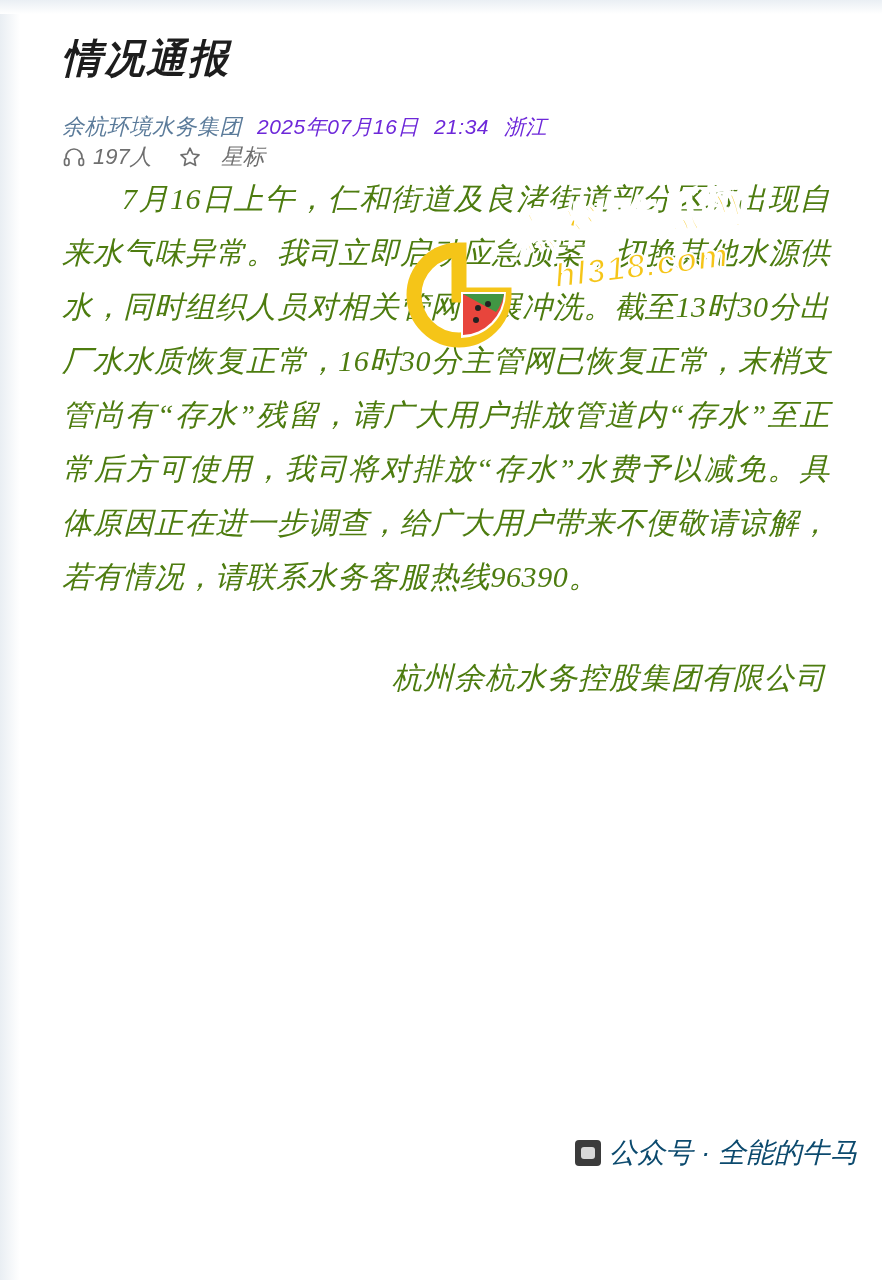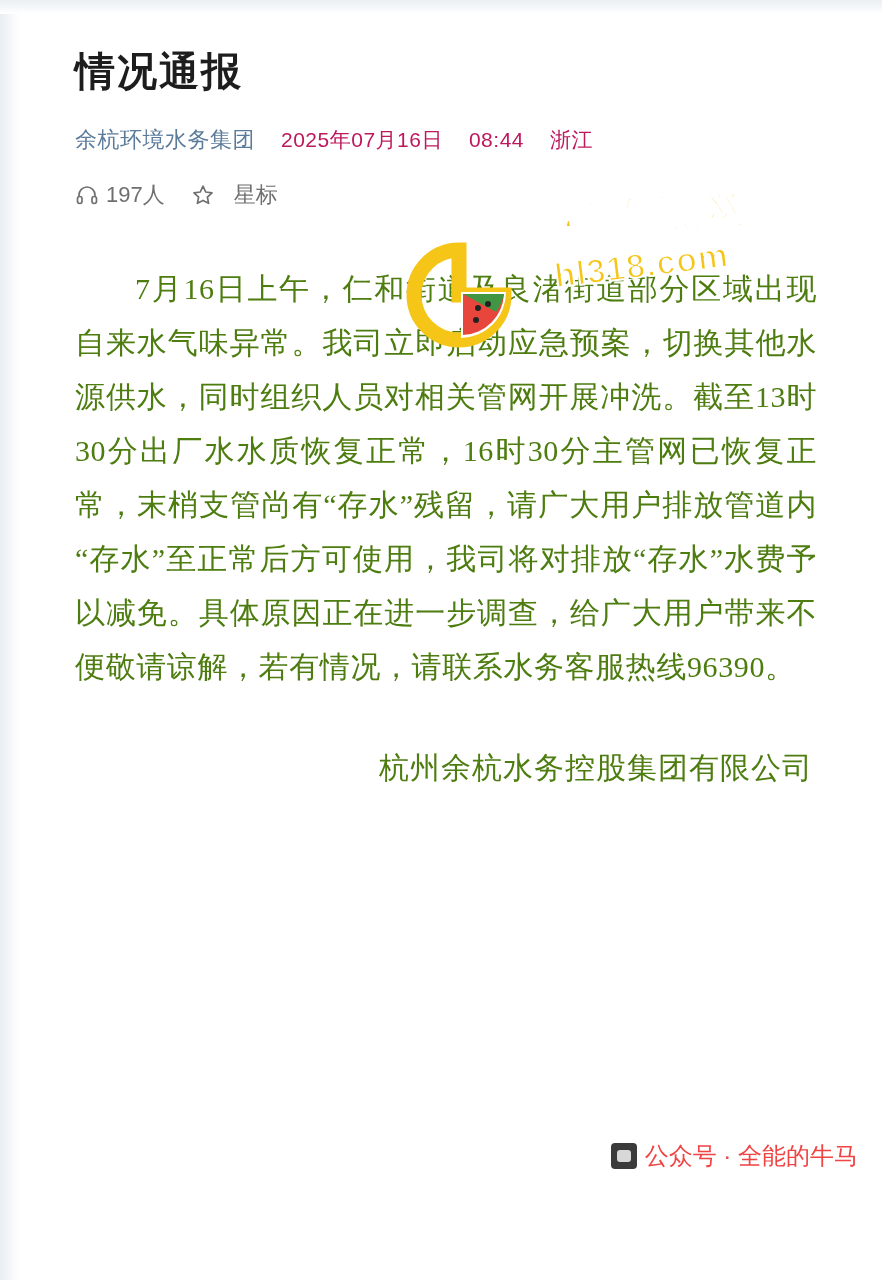--- a/index.html
+++ b/index.html
@@ -13,56 +13,56 @@
     font-family: "Liberation Sans", "DejaVu Sans", sans-serif;
     color: #1a1a1a;
     position: relative;
     overflow: hidden;
   }
   .page {
     position: relative;
     width: 882px;
     height: 1184px;
     box-sizing: border-box;
-    padding: 13px;
+    padding: 0;
     background: #ffffff;
+    font-style: italic;
   }
   .article {
     padding: 34px 52px 0 62px;
   }
   .title {
     font-size: 40px;
     font-weight: 700;
     letter-spacing: 2px;
     color: #1d1d1d;
     margin: 0 0 30px 0;
     line-height: 1.2;
     font-family: "Liberation Sans", "DejaVu Sans", sans-serif;
   }
   .meta-line {
     display: flex;
     align-items: center;
     flex-wrap: nowrap;
-    gap: 26px;
-    margin-bottom: 25px;
+    gap: 15px;
+    margin-bottom: 0;
   }
   .account {
     color: #5b7b9a;
     font-size: 22px;
     letter-spacing: 0.5px;
   }
   .pubdate, .pubtime, .region {
-    color: #be185d;
+    color: #6d28d9;
     font-size: 21px;
     letter-spacing: 0.5px;
   }
   .stats-line {
     display: flex;
     gap: 26px;
-    margin-bottom: 52px;
   }
   .listen {
     display: flex;
     align-items: center;
     gap: 7px;
     color: #6f6f6f;
     font-size: 22px;
   }
   .star {
     display: flex;
@@ -152,22 +152,22 @@
     font-family: "Liberation Sans", "DejaVu Sans", sans-serif;
     white-space: nowrap;
   }
   .footer-tag {
     position: absolute;
     right: 24px;
     bottom: 12px;
     display: flex;
     align-items: center;
     gap: 8px;
-    color: #ef4444;
-    font-size: 24px;
+    color: #0c4a6e;
+    font-size: 28px;
   }
   .footer-avatar {
     width: 26px;
     height: 26px;
     border-radius: 4px;
     background: #3b3b3b;
     display: inline-block;
     position: relative;
   }
   .footer-avatar::after {
@@ -204,21 +204,21 @@
   <div class="edge-left"></div>
   <div class="edge-top"></div>
 
   <div class="article">
 
     <h1 class="title">情况通报</h1>
 
     <div class="meta-line">
       <span class="account">余杭环境水务集团</span>
       <span class="pubdate">2025年07月16日</span>
-      <span class="pubtime">08:44</span>
+      <span class="pubtime">21:34</span>
       <span class="region">浙江</span>
     </div>
 
     <div class="stats-line">
       <span class="listen">
         <span class="icon-svg">
           <svg width="24" height="24" viewBox="0 0 24 24" fill="none" stroke="#6f6f6f" stroke-width="1.7">
             <path d="M4 14v-2a8 8 0 0 1 16 0v2"></path>
             <rect x="2.5" y="13.5" width="4.5" height="7" rx="2.2"></rect>
             <rect x="17" y="13.5" width="4.5" height="7" rx="2.2"></rect>

